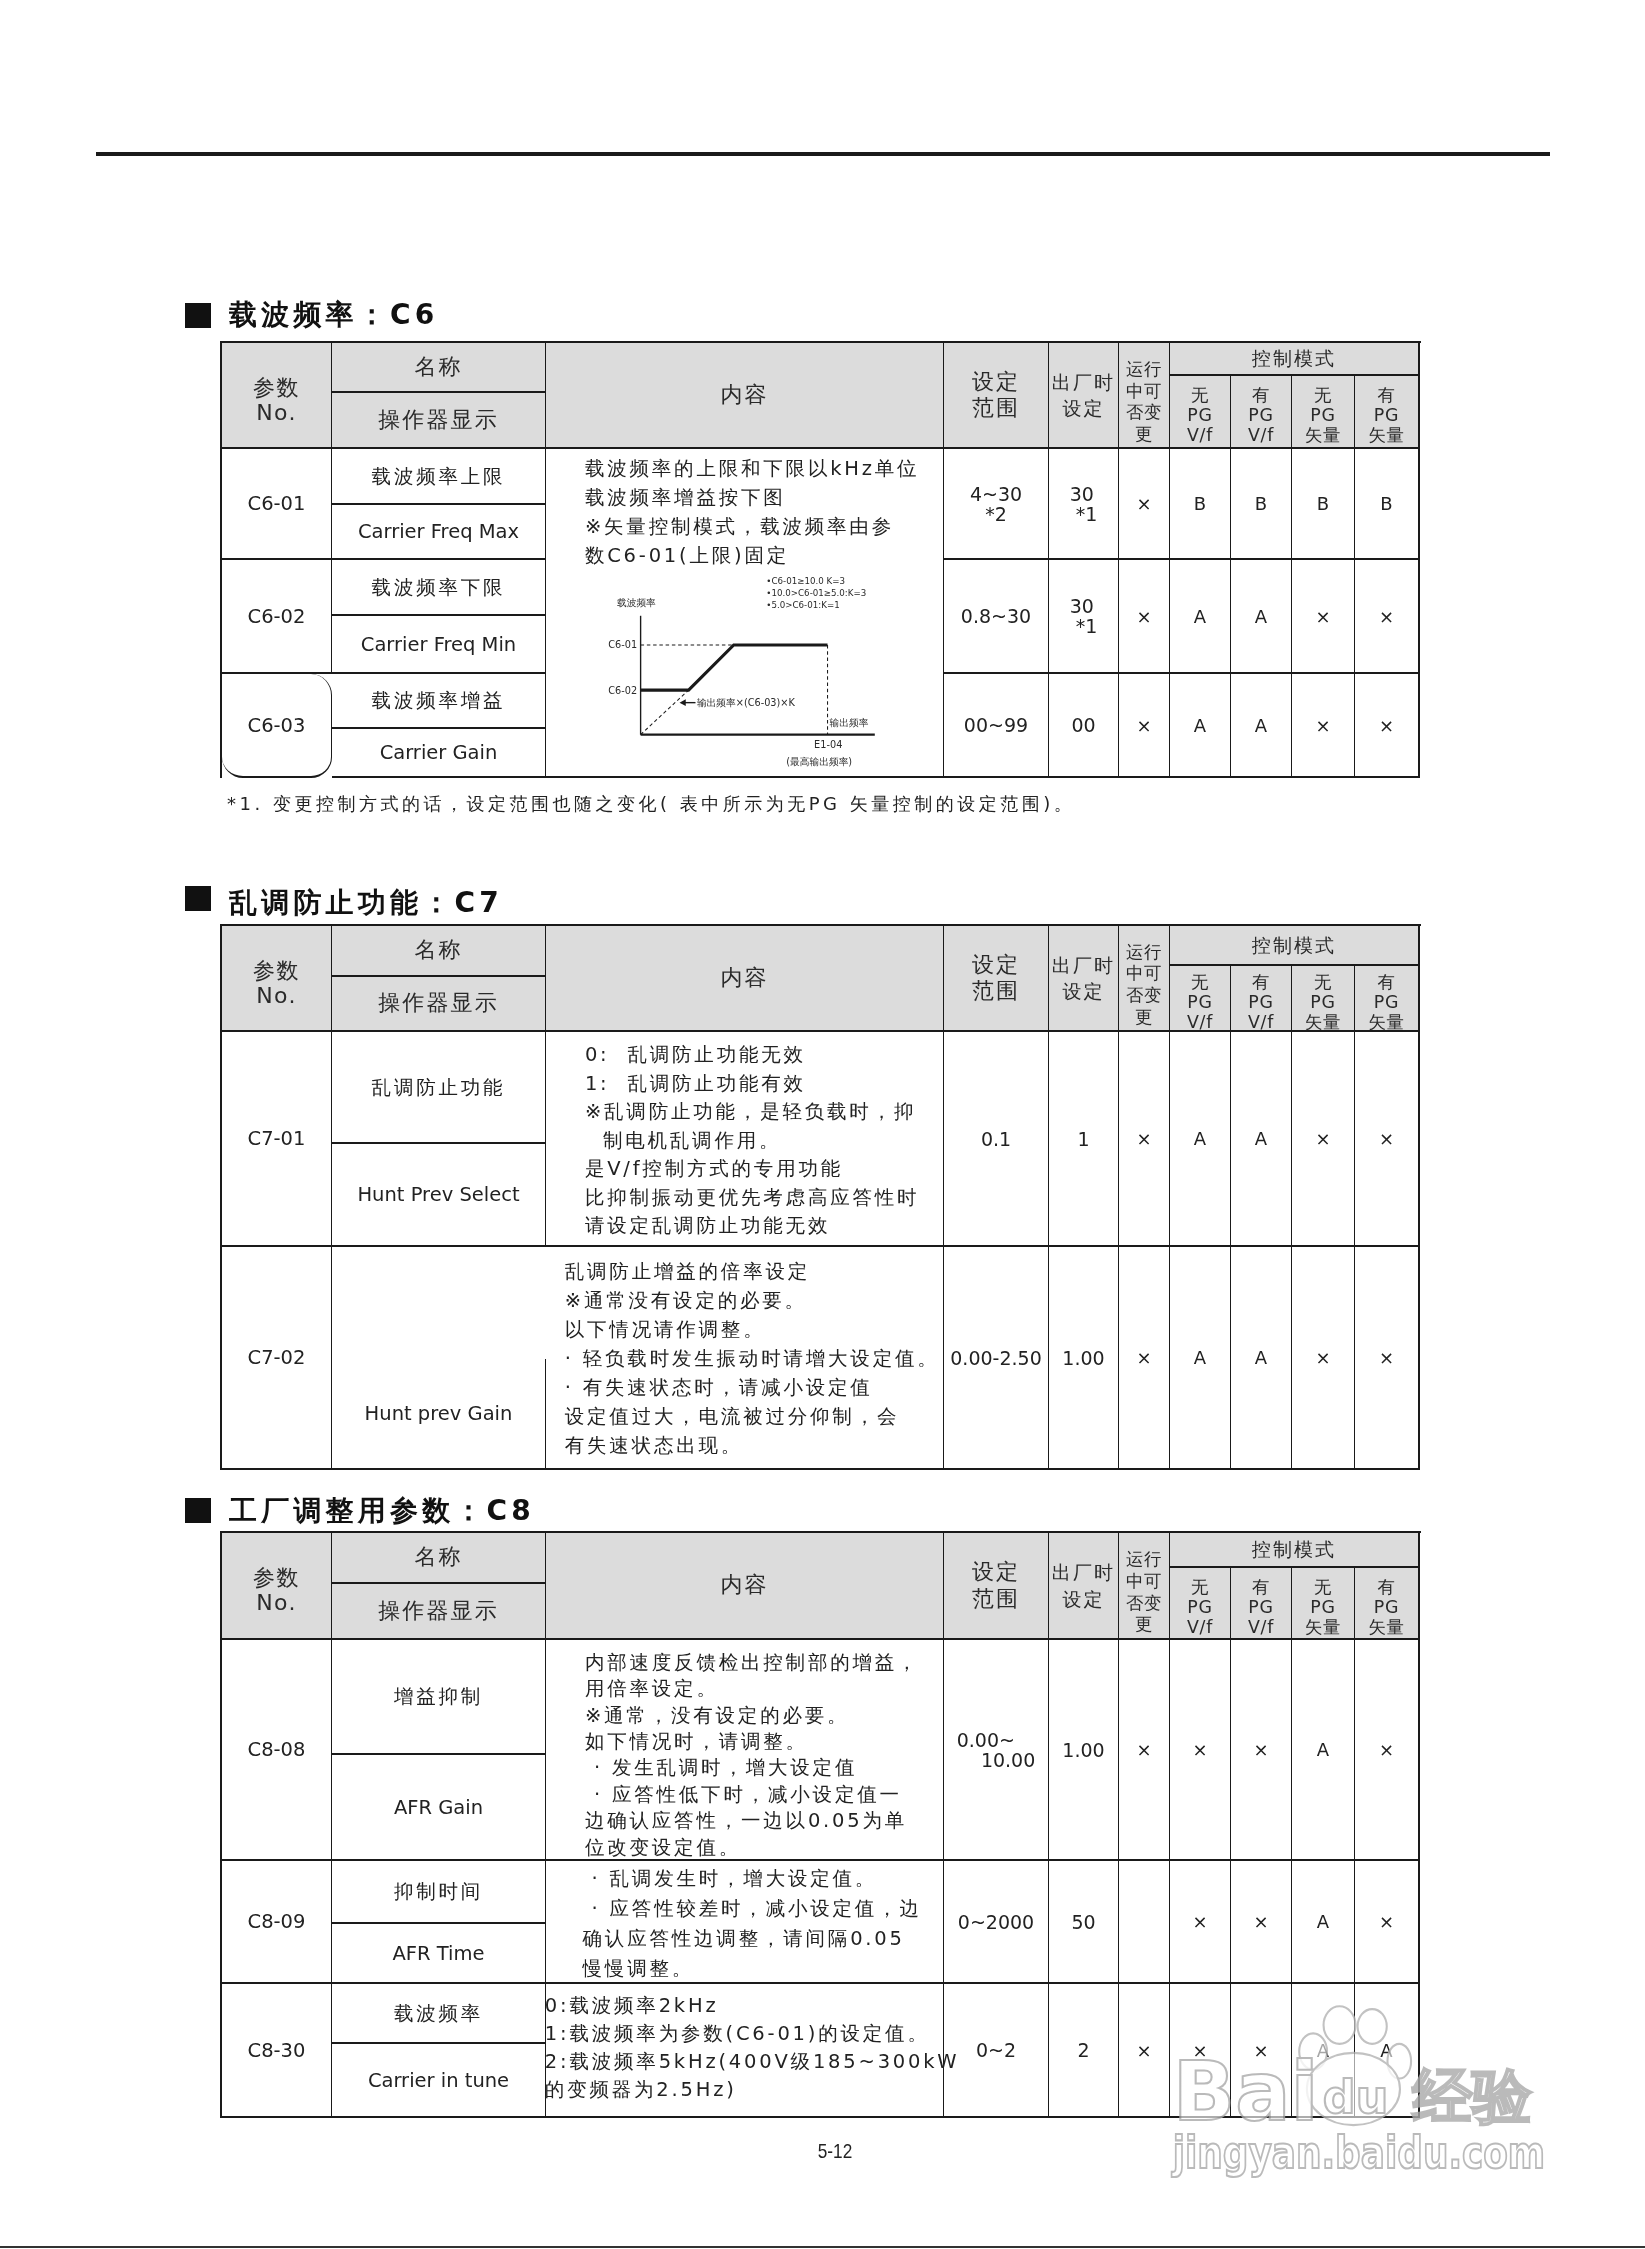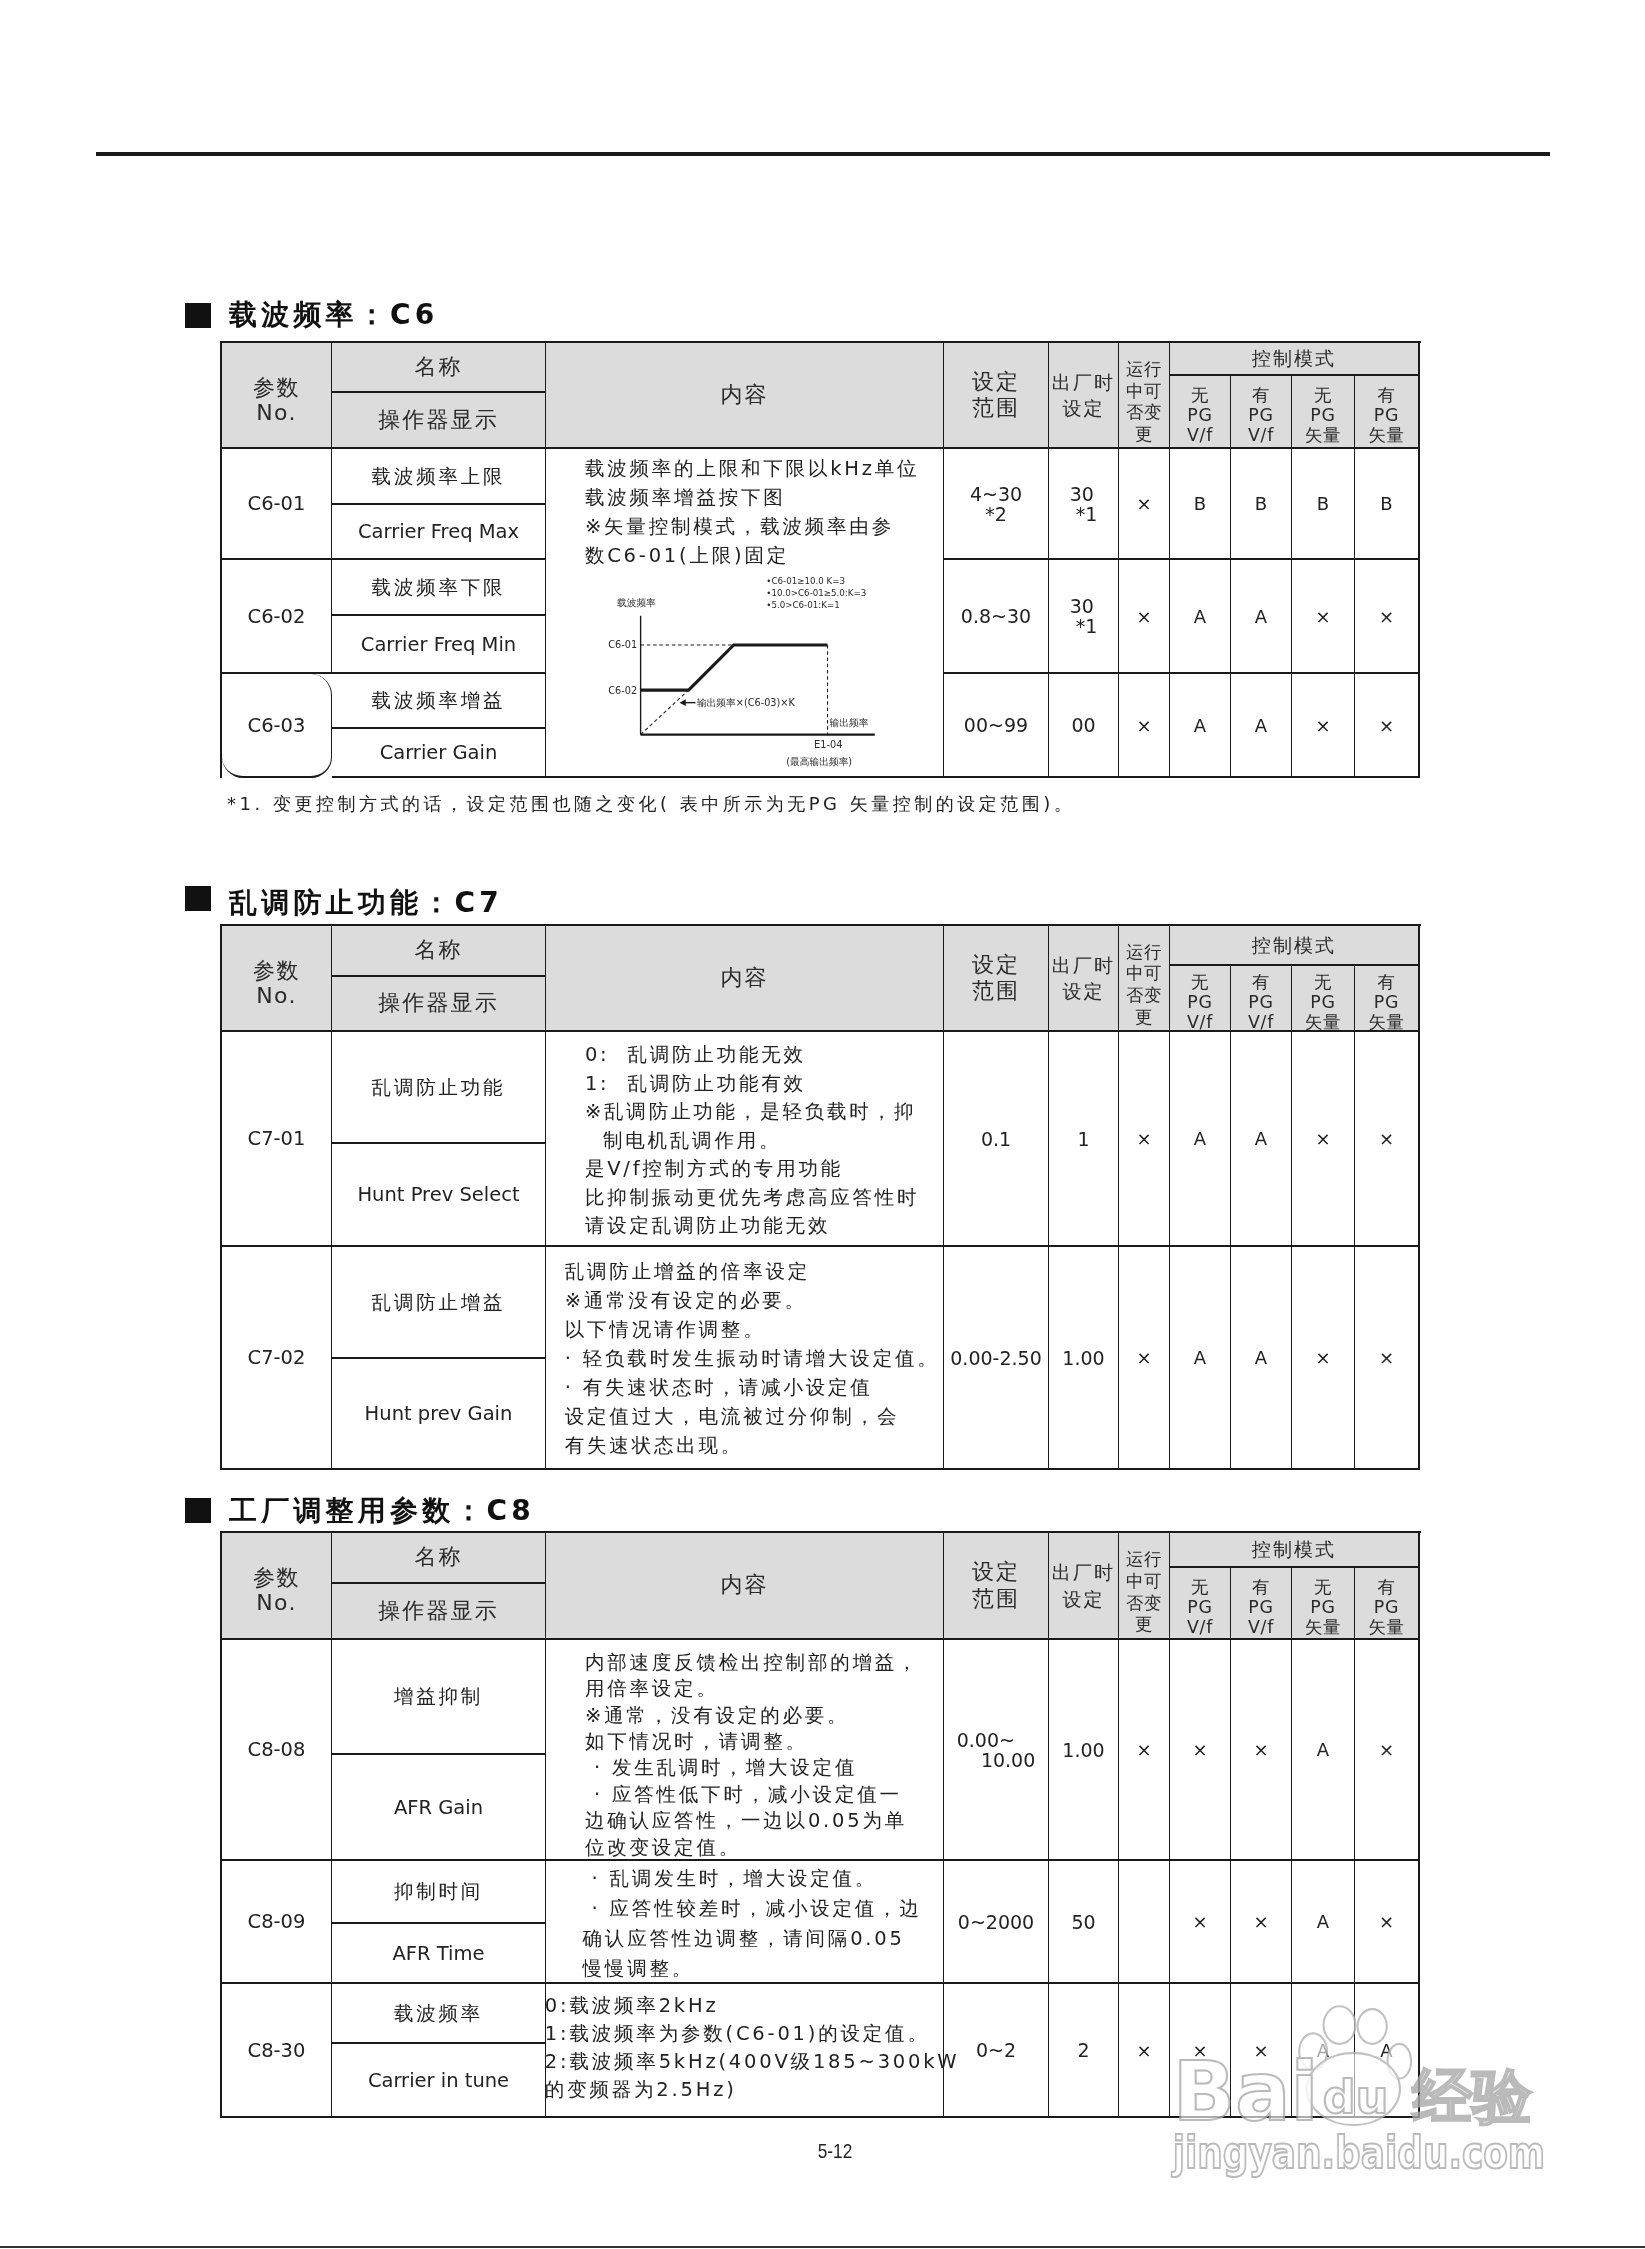--- a/index.html
+++ b/index.html
@@ -332,23 +332,20 @@
     <div class="c mode" style="grid-column:9;grid-row:4/span 2;">
         <span>×</span>
       </div>
     <div class="c mode last" style="grid-column:10;grid-row:4/span 2;">
         <span>×</span>
       </div>
 
     <div class="c no" style="grid-column:1;grid-row:6/span 2;">
         <span>C7-02</span>
       </div>
-    <div class="c ncn" style="grid-column:2;grid-row:6;">
-        <span>乱调防止增益</span>
-      </div>
     <div class="c nen" style="grid-column:2;grid-row:7;">
         <span>Hunt prev Gain</span>
       </div>
     <div class="c content" style="grid-column:3;grid-row:6/span 2;">
         <span class="ctext" style="padding-top:9.7px; line-height:29px;">乱调防止增益的倍率设定
 ※通常没有设定的必要。
 以下情况请作调整。
 · 轻负载时发生振动时请增大设定值。
 · 有失速状态时，请减小设定值
 设定值过大，电流被过分仰制，会

